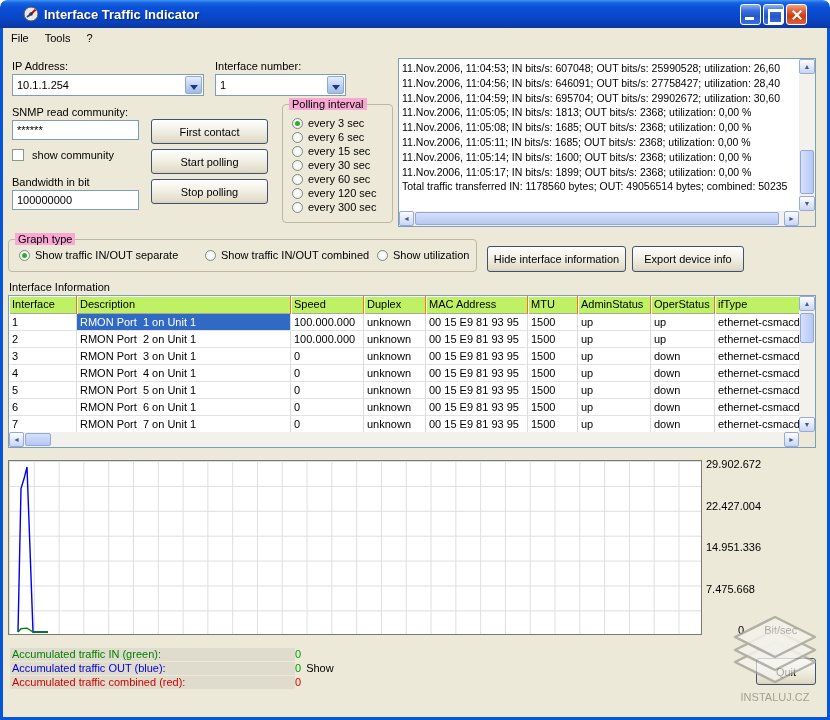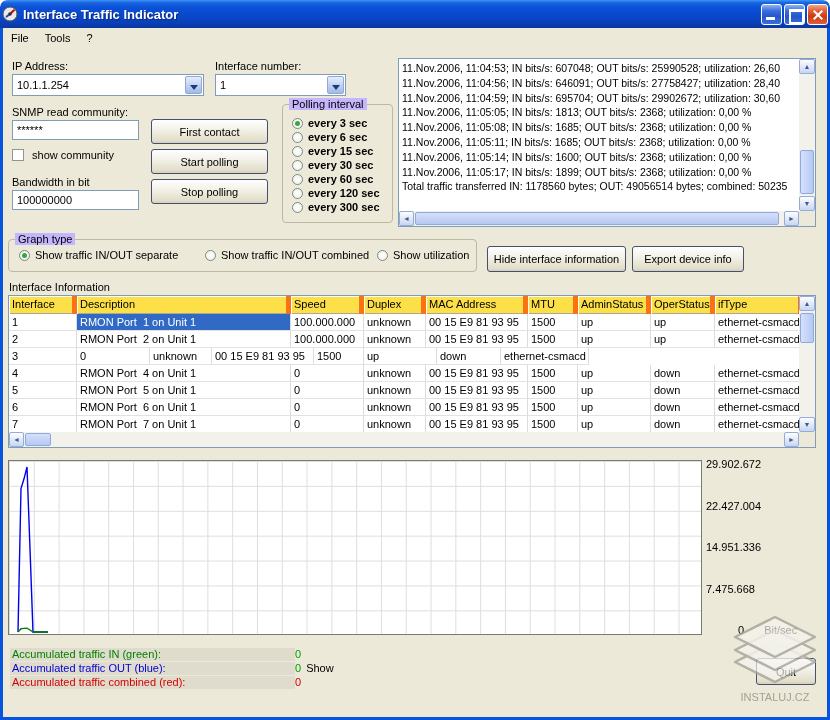--- a/index.html
+++ b/index.html
@@ -7,21 +7,21 @@
   body { font-family: "Liberation Sans", "DejaVu Sans", sans-serif; font-size: 11px; color: #000; }
   #window { position: relative; width: 830px; height: 720px; background: #ece9d8; overflow: hidden; border-radius: 7px 7px 0 0; }
 
   
   .win-border-l { position: absolute; left: 0; top: 28px; bottom: 0; width: 3px; background: #0855dd; }
   .win-border-r { position: absolute; right: 0; top: 28px; bottom: 0; width: 3px; background: #0855dd; }
   .win-border-b { position: absolute; left: 0; right: 0; bottom: 0; height: 3px; background: #0855dd; }
 
   .titlebar { position: absolute; left: 0; top: 0; width: 100%; height: 28px; border-radius: 7px 7px 0 0;
     background: linear-gradient(180deg,#3d95f5 0%,#1964e0 10%,#0b52d8 25%,#0a4ad0 45%,#0946c6 65%,#0a3eb4 85%,#0b379f 100%);
-    display: flex; align-items: center; padding: 0 2px; }
+    display: flex; align-items: center; padding: 0 23px; }
   .app-icon { width: 16px; height: 16px; margin-right: 5px; flex: none; }
   .title { color: #fff; font-weight: bold; font-size: 13px; text-shadow: 1px 1px 1px #0a2a7a; flex: 1; overflow: hidden; white-space: nowrap; }
   .winbtns { display: flex; gap: 2px; }
   .wbtn { position: relative; width: 21px; height: 21px; border: 1px solid #fff; border-radius: 3px;
     background: linear-gradient(180deg,#8fb3f2 0%,#3a6fe0 30%,#2456c8 60%,#3a6fe0 100%); }
   .wbtn.close { background: linear-gradient(180deg,#f0a58b 0%,#e1603a 30%,#cc3c12 60%,#e1603a 100%); }
   .wbtn.min::after { content: ""; position: absolute; left: 4px; bottom: 4px; width: 9px; height: 3px; background: #fff; }
   .wbtn.max::after { content: ""; position: absolute; left: 4px; top: 4px; width: 11px; height: 10px; border: 2px solid #fff; border-top-width: 3px; }
   .wbtn.close::before, .wbtn.close::after { content: ""; position: absolute; left: 4px; top: 9px; width: 12px; height: 2px; background: #fff; }
   .wbtn.close::before { transform: rotate(45deg); }
@@ -40,24 +40,24 @@
   .combo-btn::after { content: ""; position: absolute; left: 4px; top: 8px; border: 4px solid transparent; border-top: 5px solid #1c3a78; }
 
   .xp-input { position: absolute; height: 20px; border: 1px solid #7f9db9; background: #fff;
     font: 11px "Liberation Sans","DejaVu Sans",sans-serif; padding: 2px 4px; }
 
   .xpbtn { position: absolute; border: 1px solid #44506e; border-radius: 3px; text-align: center;
     background: linear-gradient(180deg,#fefefe,#f2f0e6 45%,#e2ddc9 90%,#d4cfba);
     font: 11px "Liberation Sans","DejaVu Sans",sans-serif; display: flex; align-items: center; justify-content: center; }
 
   .groupbox { position: absolute; border: 1px solid #bcb8a4; border-radius: 4px; }
-  .gb-legend { position: absolute; top: -7px; left: 6px; background: #c4b5fd; padding: 0 3px; white-space: nowrap; }
+  .gb-legend { position: absolute; top: -7px; left: 6px; background: #f9a8d4; padding: 0 3px; white-space: nowrap; }
 
   .radio-row { display: block; height: 14px; line-height: 13px; white-space: nowrap; }
-  .polling-opts { position: absolute; left: 9px; top: 12px; right: 2px; font-weight: bold; }
+  .polling-opts { position: absolute; left: 9px; top: 12px; right: 2px; }
   .radio { display: inline-block; width: 11px; height: 11px; border-radius: 50%; border: 1px solid #7b8a7b;
     background: radial-gradient(#ffffff,#ededed); vertical-align: -2px; margin-right: 5px; position: relative; }
   .radio.sel::after { content: ""; position: absolute; left: 2px; top: 2px; width: 5px; height: 5px; border-radius: 50%; background: #37a837; }
   .radio-row.gt { position: absolute; top: 9px; }
 
   .chk { position: absolute; height: 14px; line-height: 13px; white-space: nowrap; }
   .cbox { display: inline-block; width: 12px; height: 12px; border: 1px solid #8a9a8a; background: #fff; vertical-align: -2px; margin-right: 5px; }
 
   
   .logbox { position: absolute; left: 398px; top: 58px; width: 418px; height: 169px; background: #fff; border: 1px solid #7f9db9; }
@@ -73,21 +73,21 @@
   .sb-btn.left { left: 0; width: 15px; } .sb-btn.right { right: 0; width: 15px; }
   .sb-thumb { position: absolute; border: 1px solid #8fa8dd; border-radius: 2px;
     background: linear-gradient(90deg,#d5e0fa,#b6c8f2); }
   .vthumb { left: 1px; right: 1px; }
   .hthumb { top: 1px; bottom: 1px; background: linear-gradient(180deg,#d5e0fa,#b6c8f2); }
   .sb-corner { position: absolute; right: 0; bottom: 0; width: 16px; height: 15px; background: #ece9d8; }
 
   
   .tbl { position: absolute; left: 8px; top: 295px; width: 808px; height: 153px; background: #fff; border: 1px solid #7f9db9; }
   .t-head { position: absolute; left: 0; top: 0; right: 16px; height: 18px; display: flex; overflow: hidden; background: #ece9d8; }
-  .t-hcell { flex: none; height: 18px; background: #fde047; border-right: 5px solid #f97316;
+  .t-hcell { flex: none; height: 18px; background: #bef264; border-right: 1px solid #f97316;
     box-shadow: inset 1px 1px 0 #fff, inset 0 -1px 0 #aca899; padding: 2px 3px; white-space: pre; overflow: hidden; }
   .t-body { position: absolute; left: 0; top: 18px; right: 16px; bottom: 15px; overflow: hidden; }
   .t-row { display: flex; height: 17px; }
   .t-cell { flex: none; padding: 2px 3px; border-right: 1px solid #dcdcdc; border-bottom: 1px solid #e2e2e2;
     white-space: pre; overflow: hidden; }
   .t-cell.sel { background: #316ac5; color: #fff; }
 
   
   .plot { position: absolute; left: 8px; top: 460px; width: 694px; height: 175px; background-color: #fff;
     border: 1px solid #7a7a6e;
@@ -246,20 +246,21 @@
           <div class="t-cell" style="width: 73px;">100.000.000</div>
           <div class="t-cell" style="width: 62px;">unknown</div>
           <div class="t-cell" style="width: 102px;">00 15 E9 81 93 95</div>
           <div class="t-cell" style="width: 50px;">1500</div>
           <div class="t-cell" style="width: 73px;">up</div>
           <div class="t-cell" style="width: 64px;">up</div>
           <div class="t-cell" style="width: 88px;">ethernet-csmacd</div>
         </div>
         <div class="t-row">
           <div class="t-cell" style="width: 68px;">3</div>
+          <div class="t-cell" style="width: 214px;">RMON Port  3 on Unit 1</div>
           <div class="t-cell" style="width: 73px;">0</div>
           <div class="t-cell" style="width: 62px;">unknown</div>
           <div class="t-cell" style="width: 102px;">00 15 E9 81 93 95</div>
           <div class="t-cell" style="width: 50px;">1500</div>
           <div class="t-cell" style="width: 73px;">up</div>
           <div class="t-cell" style="width: 64px;">down</div>
           <div class="t-cell" style="width: 88px;">ethernet-csmacd</div>
         </div>
         <div class="t-row">
           <div class="t-cell" style="width: 68px;">4</div>

